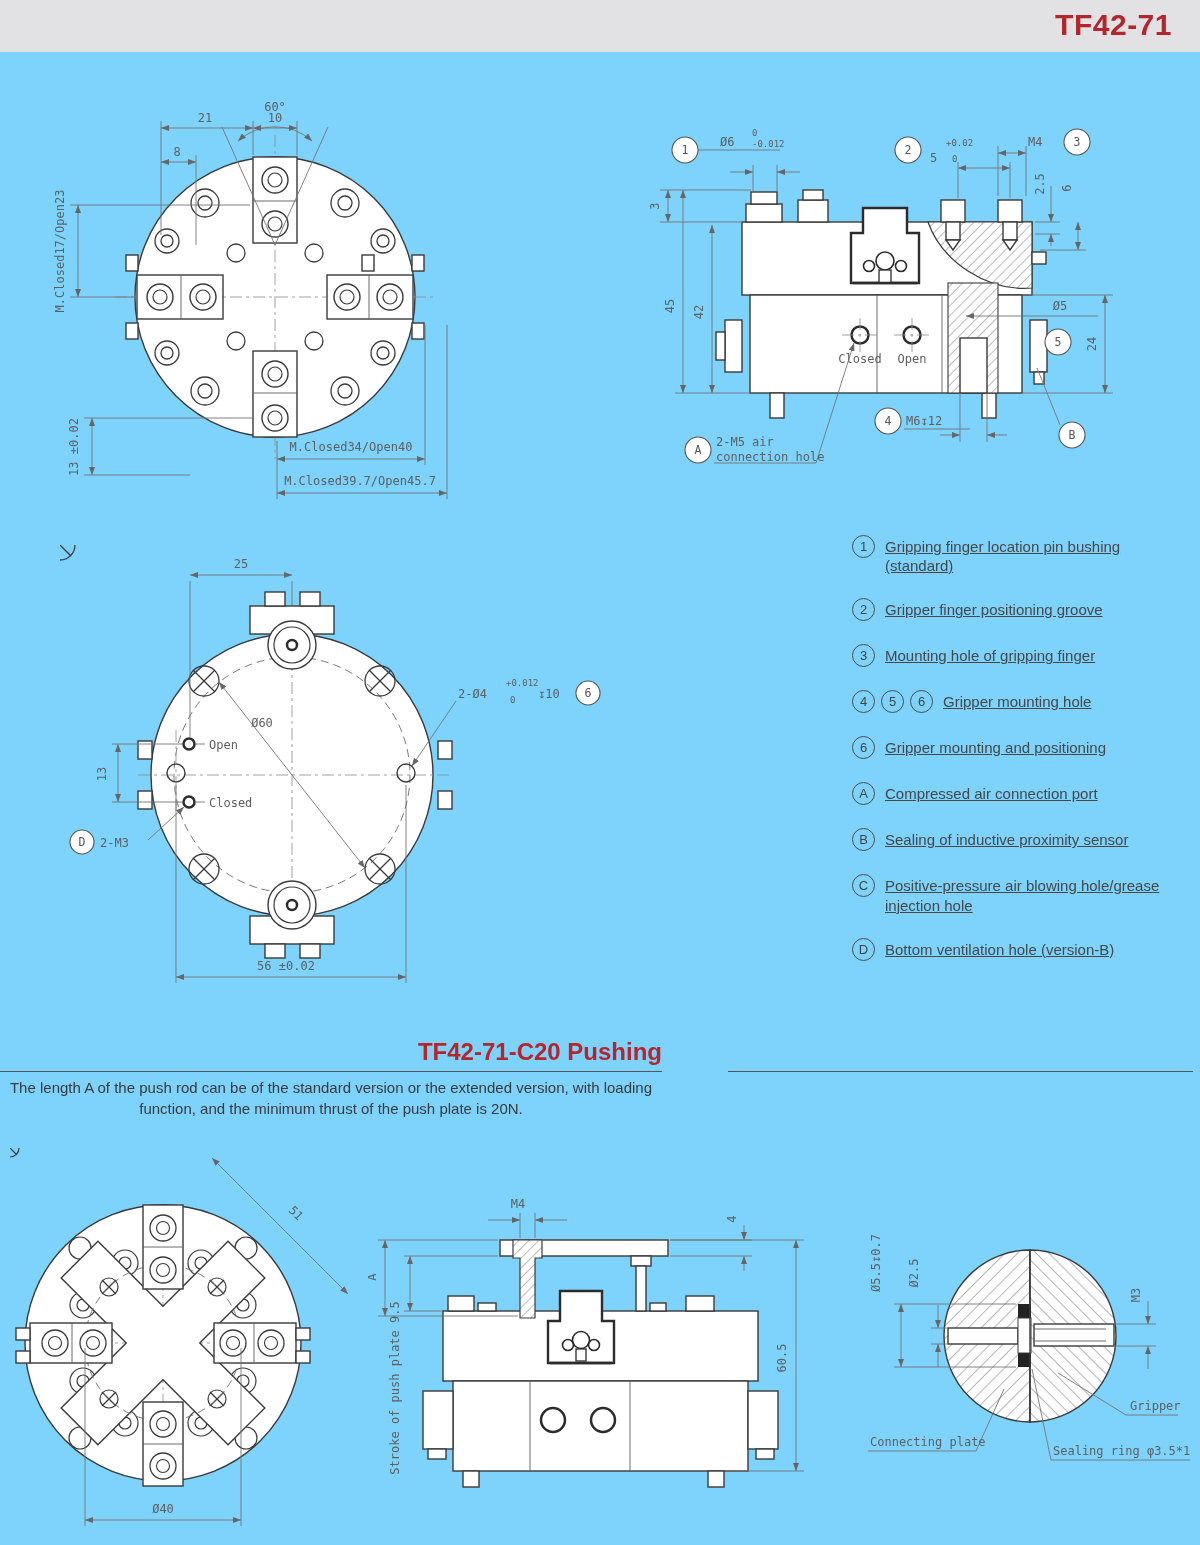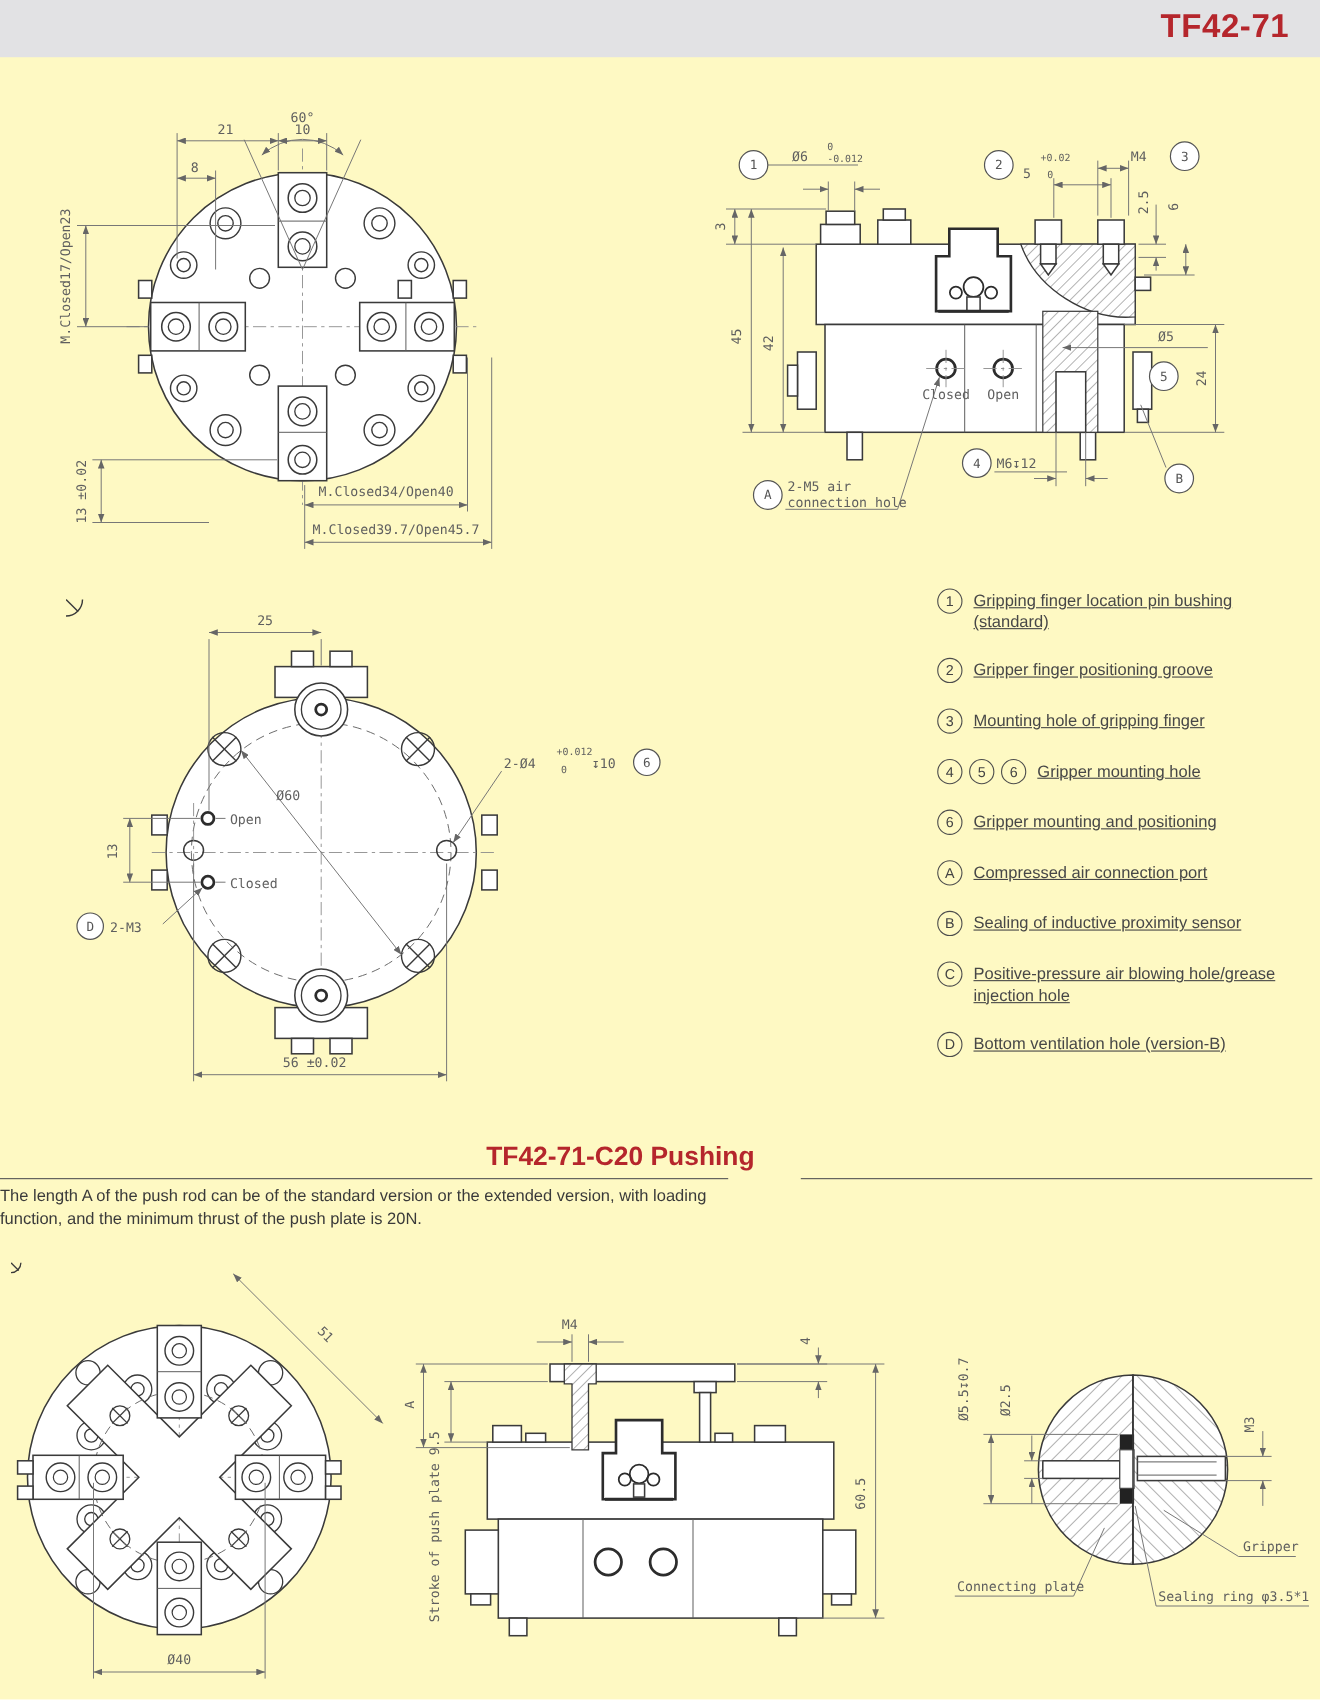--- a/index.html
+++ b/index.html
@@ -1,16 +1,16 @@
 <!DOCTYPE html>
 <html><head>
 <meta charset="utf-8">
 <style>
   html,body{margin:0;padding:0;background:#fff;}
-  .page{position:relative;width:1200px;height:1545px;background:#fef9c3;overflow:hidden;
+  .page{position:relative;width:1200px;height:1545px;background:#7dd3fc;overflow:hidden;
         font-family:"Liberation Sans",sans-serif;}
   .hdr{position:absolute;left:0;top:0;width:1200px;height:52px;background:#e2e2e4;}
   .hdr-title{position:absolute;right:28px;top:8px;font-size:30px;font-weight:bold;
              color:#b5262c;letter-spacing:.5px;}
   .drawing{position:absolute;}
   
   .ol{stroke:#3a3a3a;stroke-width:1.4;fill:#fff;}
   .olb{stroke:#2c2c2c;stroke-width:2.4;fill:#fff;}
   .nf{fill:none;}
   .tn{stroke:#5c5c5c;stroke-width:.9;fill:none;}
@@ -24,23 +24,23 @@
         text-anchor:middle;}
   .bold-ring{stroke:#2c2c2c;stroke-width:2.5;fill:#fff;}
   
   .legend{position:absolute;left:852px;top:535px;width:340px;}
   .lrow{display:flex;gap:10px;margin-bottom:23px;align-items:flex-start;}
   .bgrp{display:flex;gap:6px;flex:none;padding-top:0px;}
   .badge{display:block;width:21px;height:21px;border:1.6px solid #4c4c4c;border-radius:50%;
          text-align:center;line-height:21px;font-size:13px;color:#444;}
   .ltext{font-size:15px;color:#474747;line-height:1.28;width:285px;padding-top:2px;text-decoration:underline;}
   
-  .sec-title{position:absolute;font-size:24px;font-weight:bold;color:#b5262c;margin-left:24px;}
+  .sec-title{position:absolute;font-size:24px;font-weight:bold;color:#b5262c;}
   .rule{position:absolute;height:0;border-top:1.5px solid #555;}
-  .desc{position:absolute;font-size:15px;color:#3a3a3a;line-height:1.38;text-align:left;}
+  .desc{position:absolute;font-size:15px;color:#3a3a3a;line-height:1.38;text-align:center;}
 </style>
 </head>
 <body>
 
 <div class="page">
 
   <div class="hdr">
     <span class="hdr-title">TF42-71</span>
   </div>
 

